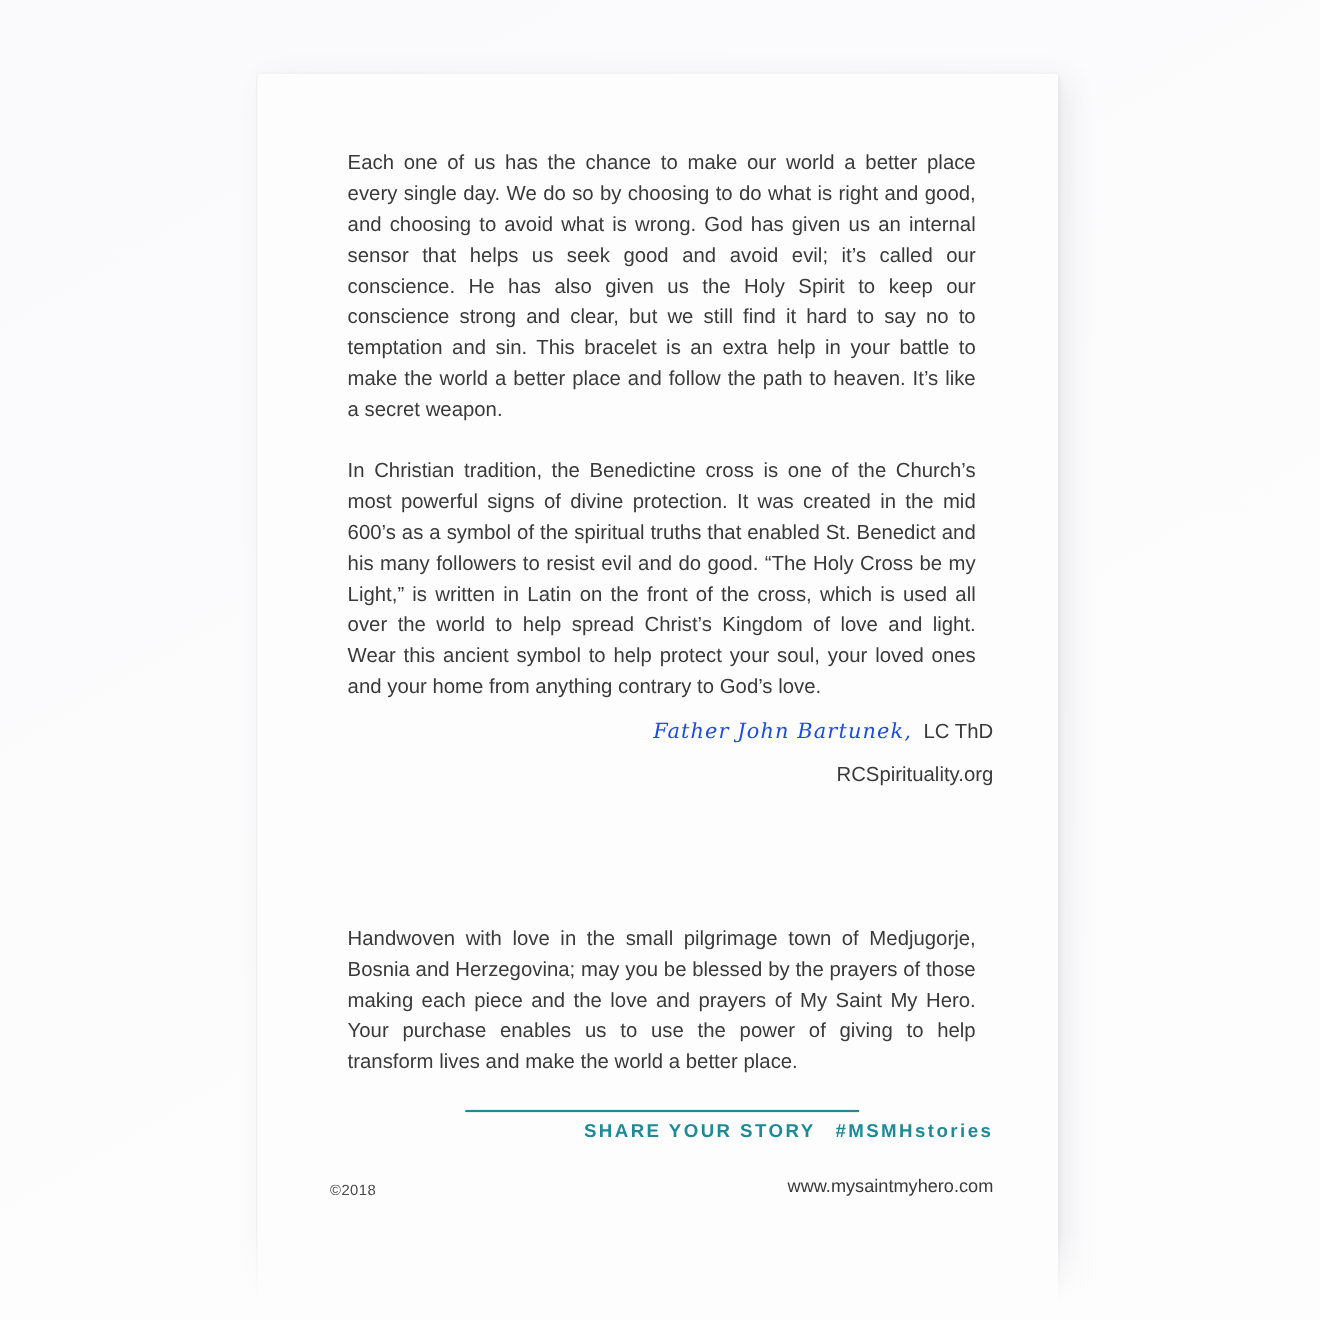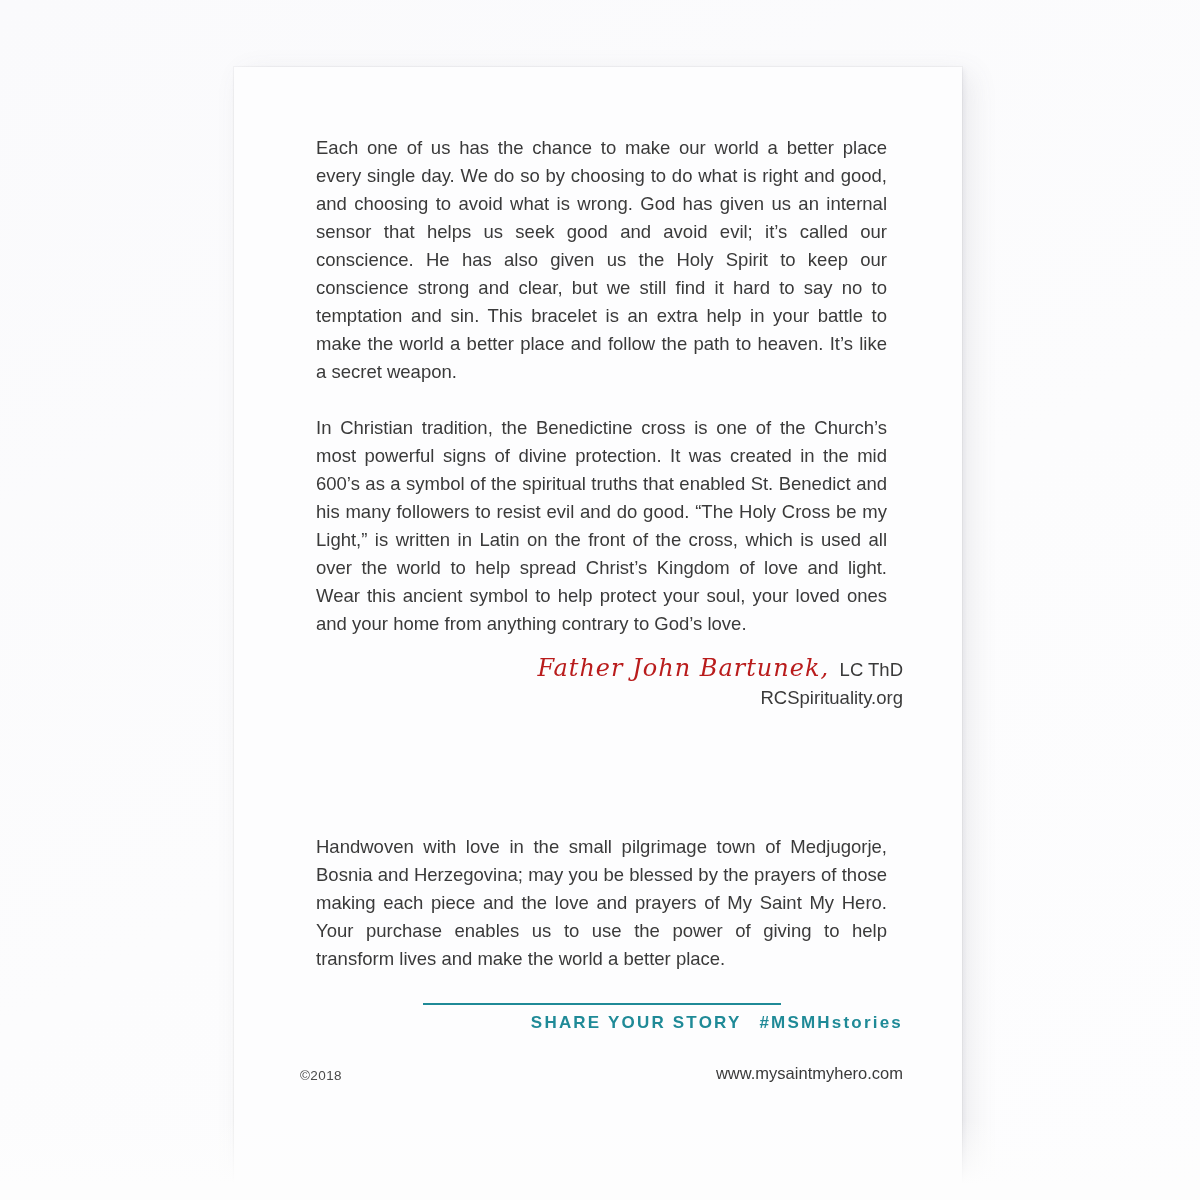--- a/index.html
+++ b/index.html
@@ -40,26 +40,26 @@
   .body-text + .body-text { margin-top: 28px; }
   .signature-block {
     margin-top: 16px;
     text-align: right;
     color: var(--text);
     white-space: nowrap;
   }
   .sig-name {
     font-family: "DejaVu Serif", serif;
     font-style: italic;
-    font-size: 24px;
+    font-size: 19px;
     letter-spacing: 1px;
-    color: #b91c1c;
+    color: #1d4ed8;
   }
   .sig-credentials { font-size: 18.5px; margin-left: 6px; }
-  .sig-org { margin-top: 3px; font-size: 18.5px; line-height: 26px; }
+  .sig-org { margin-top: 15px; font-size: 18.5px; line-height: 26px; }
   .handwoven { margin-top: 122px; }
   .brand-block { margin-top: 30px; text-align: center; color: var(--accent); }
   .brand-title {
     font-size: 22px;
     font-weight: bold;
     letter-spacing: 5.5px;
     white-space: nowrap;
   }
   .brand-tm {
     font-size: 10px;

